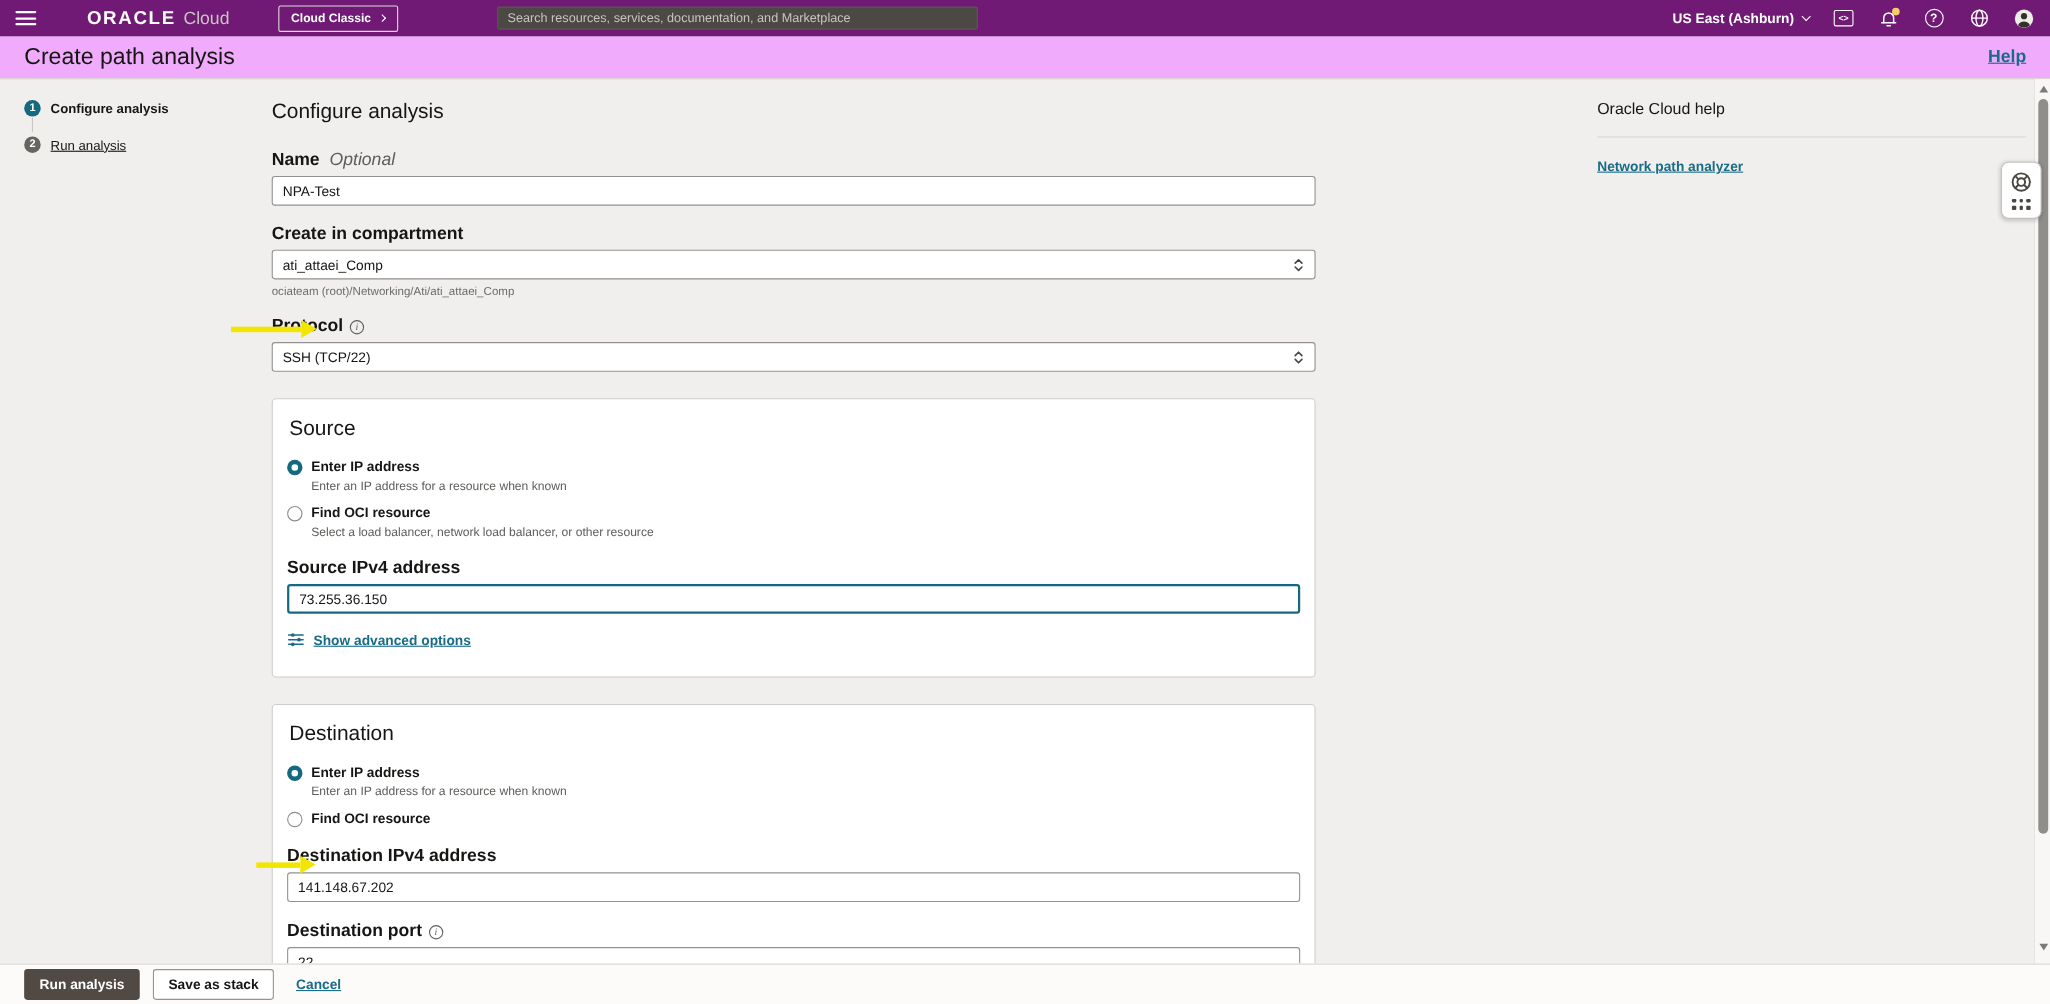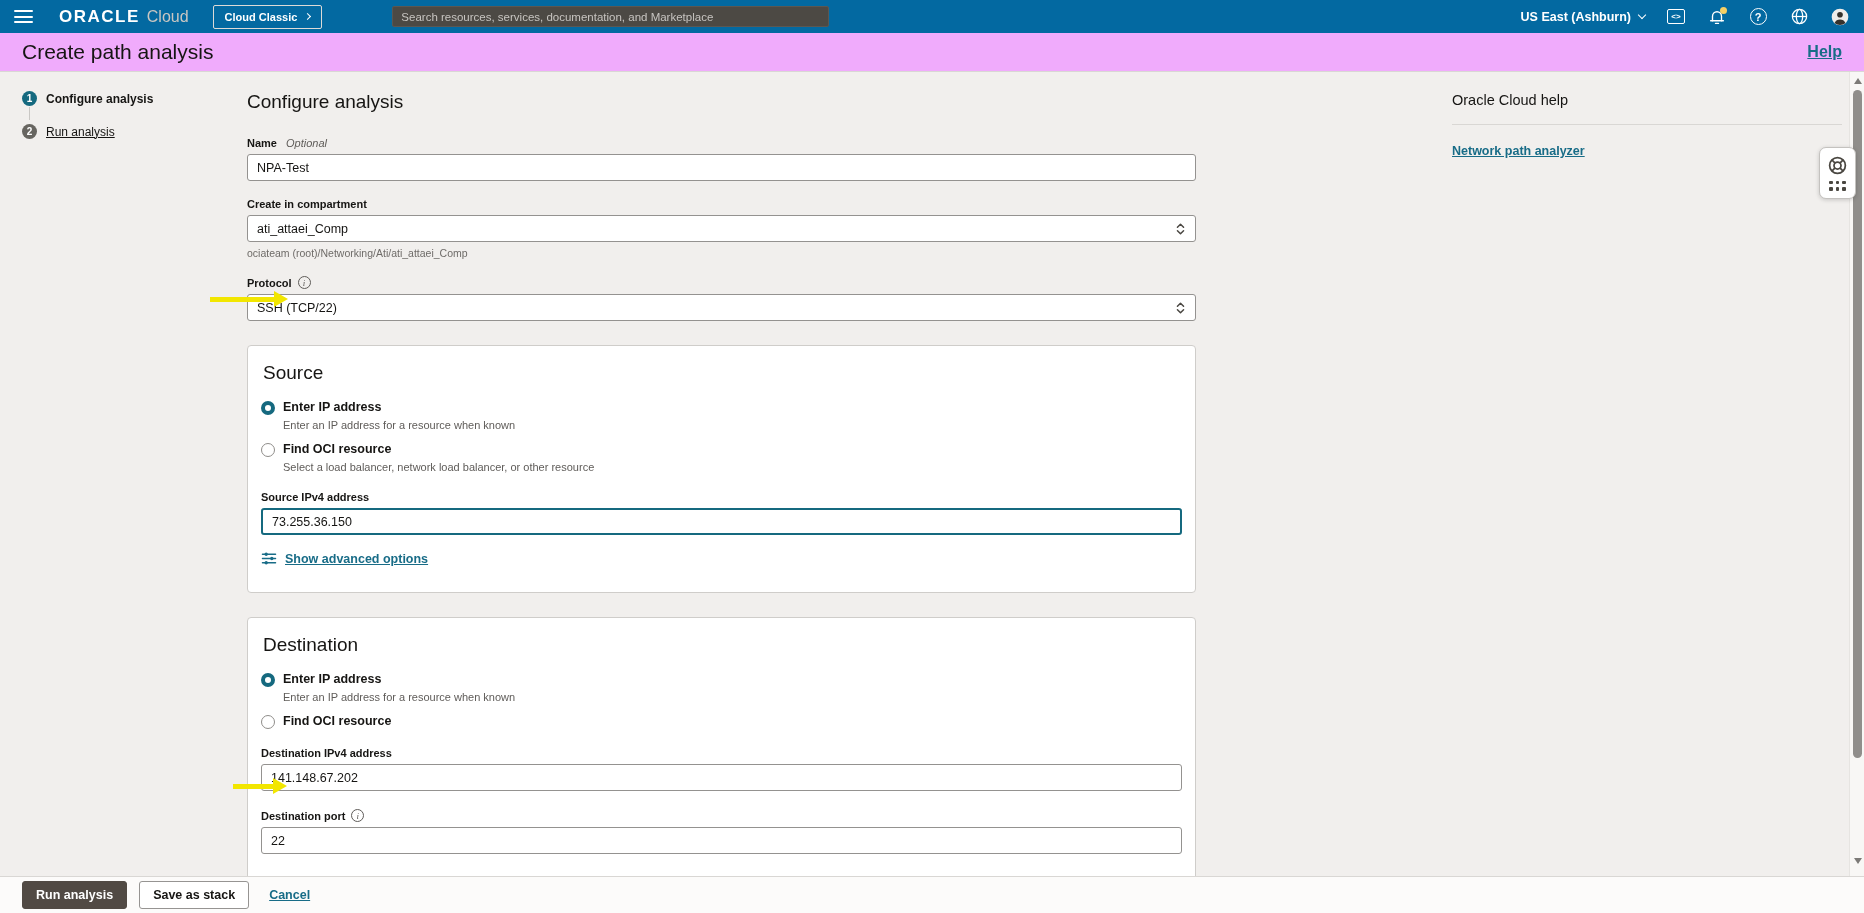--- a/index.html
+++ b/index.html
@@ -1,21 +1,21 @@
 <!DOCTYPE html>
 <html><head>
 <meta charset="utf-8">
 <style>
   * { margin:0; padding:0; box-sizing:border-box; }
   html,body { width:1864px; height:913px; overflow:hidden; }
   body { font-family:"Liberation Sans","DejaVu Sans",sans-serif; background:#f1efed; color:#161513; font-size:12px; }
   .page { position:relative; width:1864px; height:913px; overflow:hidden; }
 
   
-  .topbar { position:absolute; top:0; left:0; width:100%; height:33px; background:#0369a1; display:flex; align-items:center; padding:0 14px; z-index:40; }
+  .topbar { position:absolute; top:0; left:0; width:100%; height:33px; background:#701a75; display:flex; align-items:center; padding:0 14px; z-index:40;gap:20px; }
   .hamburger { width:19px; height:13px; display:flex; flex-direction:column; justify-content:space-between; cursor:pointer; margin-right:26px; }
   .hamburger span { display:block; height:2px; background:#ffffff; border-radius:1px; }
   .brand { display:flex; align-items:baseline; margin-right:24px; }
   .brand .oracle { color:#fff; font-weight:bold; font-size:17px; letter-spacing:1.5px; }
   .brand .cloud { color:#c9c6c2; font-weight:300; font-size:16px; margin-left:7px; }
   .classic-btn { display:flex; align-items:center; gap:8px; border:1px solid #dcdad7; color:#fff; font-size:11px; font-weight:bold; padding:5px 11px; border-radius:2px; background:transparent; cursor:pointer; }
   .chev-right { width:5px; height:5px; border-right:1.5px solid #fff; border-top:1.5px solid #fff; transform:rotate(45deg); display:inline-block; }
   .search-wrap { margin-left:70px; }
   .search-input { width:437px; height:21px; background:#4c4944; border:1px solid #5a5752; border-radius:2px; color:#c7c4c0; font-size:11.5px; padding:0 8px; font-family:"Liberation Sans",sans-serif; }
   .search-input::placeholder { color:#c7c4c0; }
@@ -43,21 +43,21 @@
   .step .connector { position:absolute; left:7px; top:16px; width:1px; height:13px; background:#c9c7c4; }
   .step-circle { width:15px; height:15px; border-radius:50%; color:#fff; font-size:10px; font-weight:bold; display:flex; align-items:center; justify-content:center; flex:0 0 15px; }
   .step-circle.active { background:#15697f; }
   .step-circle.inactive { background:#676560; }
   .step-label { font-size:12px; font-weight:bold; }
   .step-link { font-size:12px; color:#161513; text-decoration:underline; cursor:pointer; }
 
   
   .main-col { position:absolute; left:247px; top:19px; width:949px; }
   .h2 { font-size:19px; font-weight:400; margin-bottom:24px; }
-  .field-label { font-size:11px; font-weight:600; color:#161513; margin-bottom:5px; display:flex; align-items:center; gap:6px; }
+  .field-label { font-size:16px; font-weight:600; color:#161513; margin-bottom:5px; display:flex; align-items:center; gap:6px; }
   .optional { font-style:italic; font-weight:400; color:#5f5c59; margin-left:3px; }
   .text-input { width:100%; height:27px; border:1px solid #949290; border-radius:3px; background:#fff; padding:0 9px; font-size:12.5px; color:#161513; font-family:"Liberation Sans",sans-serif; }
   .text-input.focused { border:2px solid #15697f; }
   .select-box { width:100%; height:27px; border:1px solid #949290; border-radius:3px; background:#fff; padding:0 9px; font-size:12.5px; display:flex; align-items:center; justify-content:space-between; cursor:pointer; }
   .hint { font-size:10.5px; color:#6e6b68; margin-top:5px; }
   .fgroup { margin-bottom:17px; }
   .info-icon { width:13px; height:13px; border:1px solid #5f5c59; border-radius:50%; display:inline-flex; align-items:center; justify-content:center; font-size:9px; font-style:italic; font-weight:400; color:#5f5c59; font-family:"Liberation Serif",serif; }
   .info-icon::before { content:"i"; }
 
   

